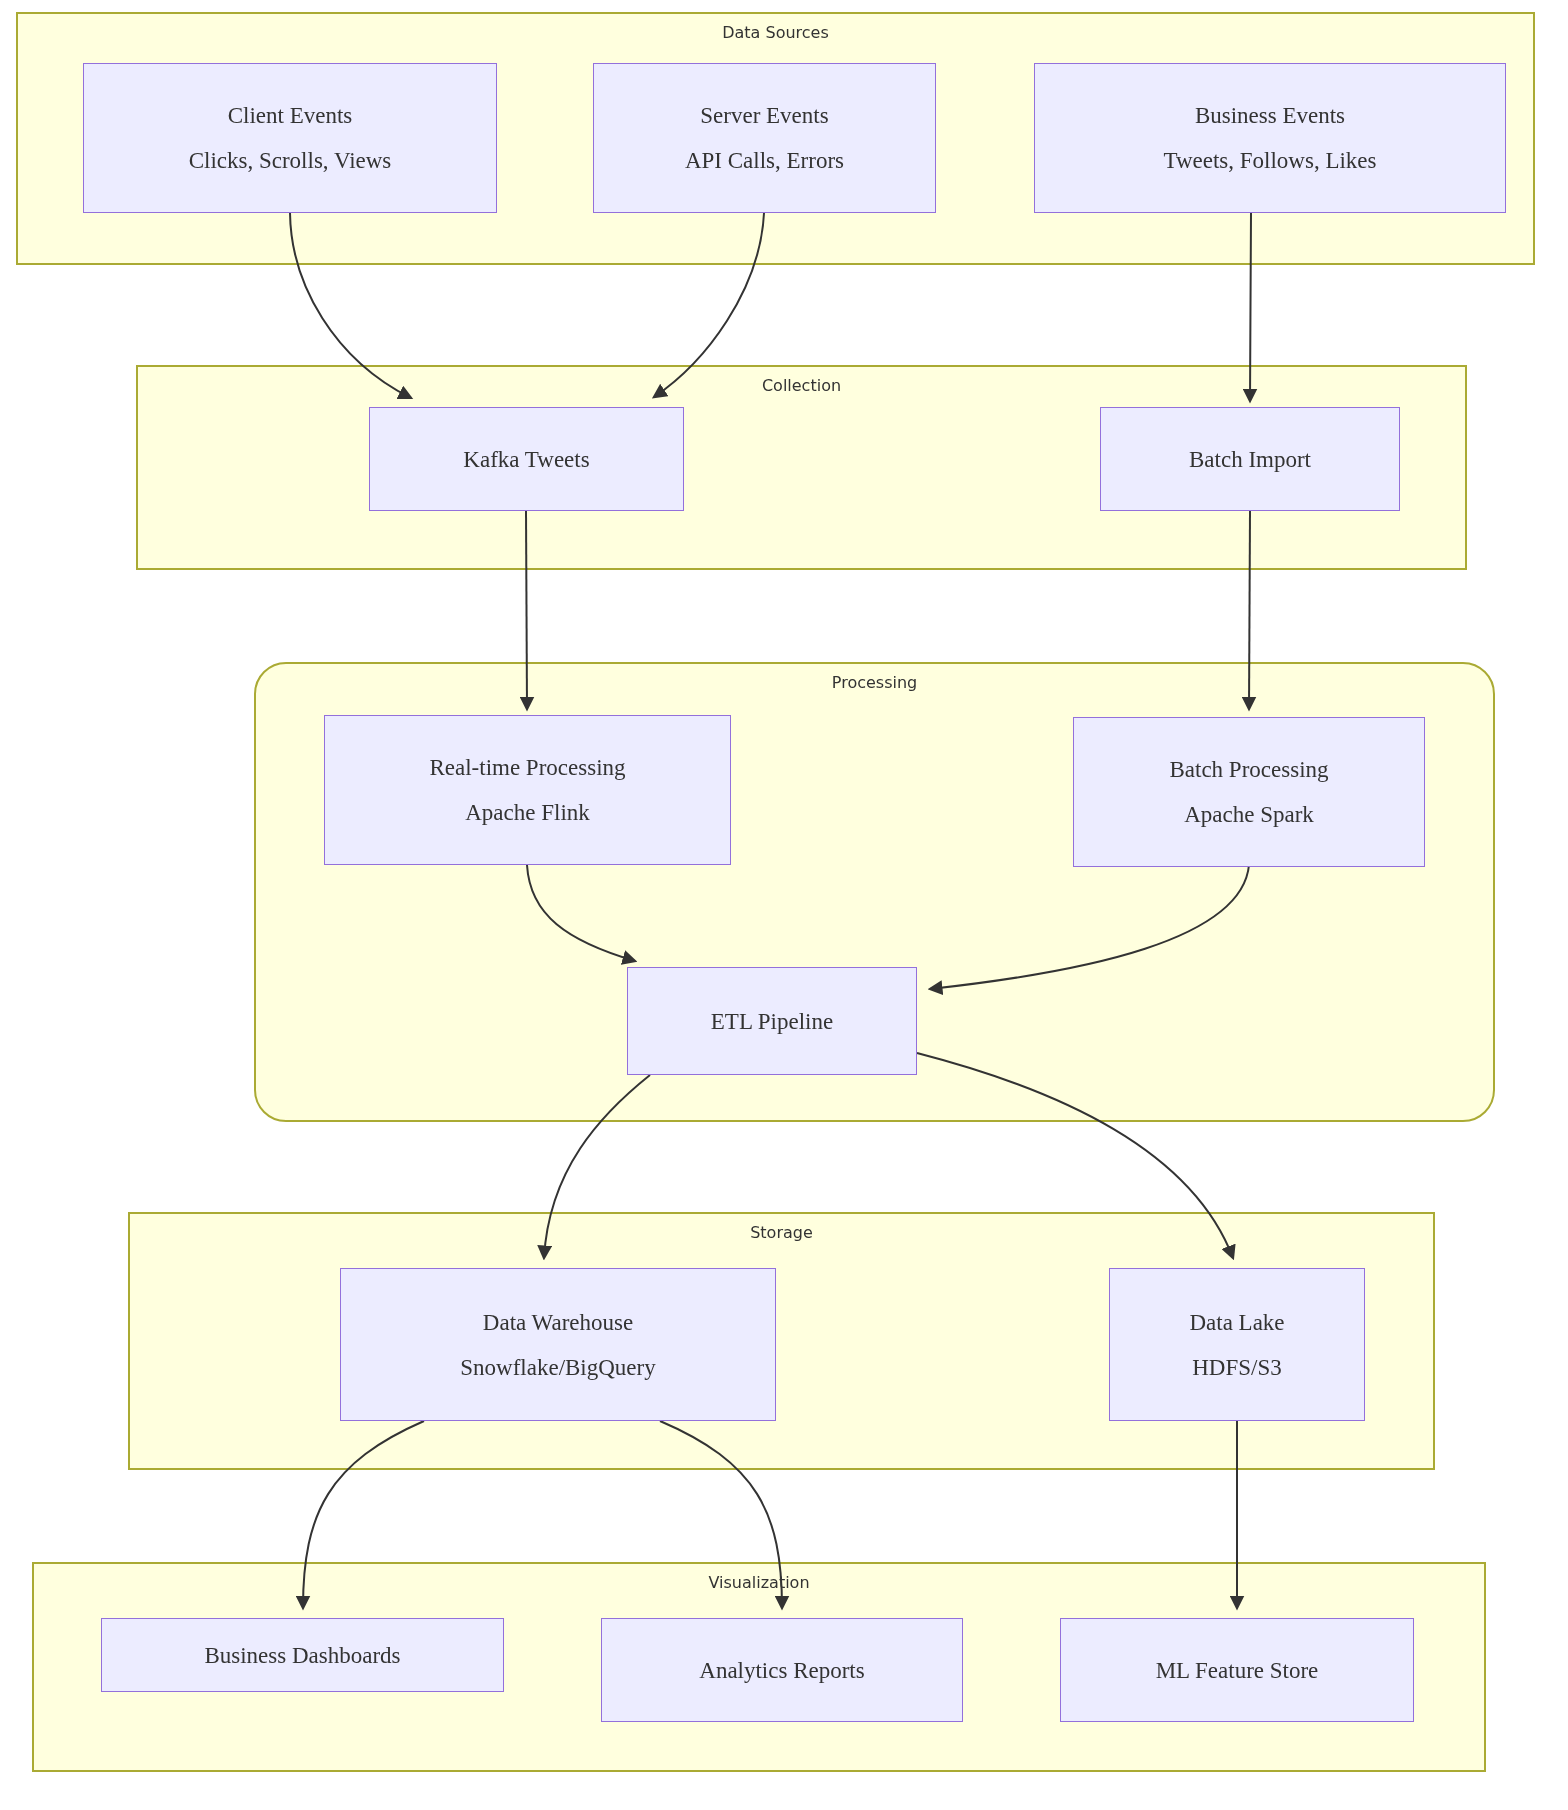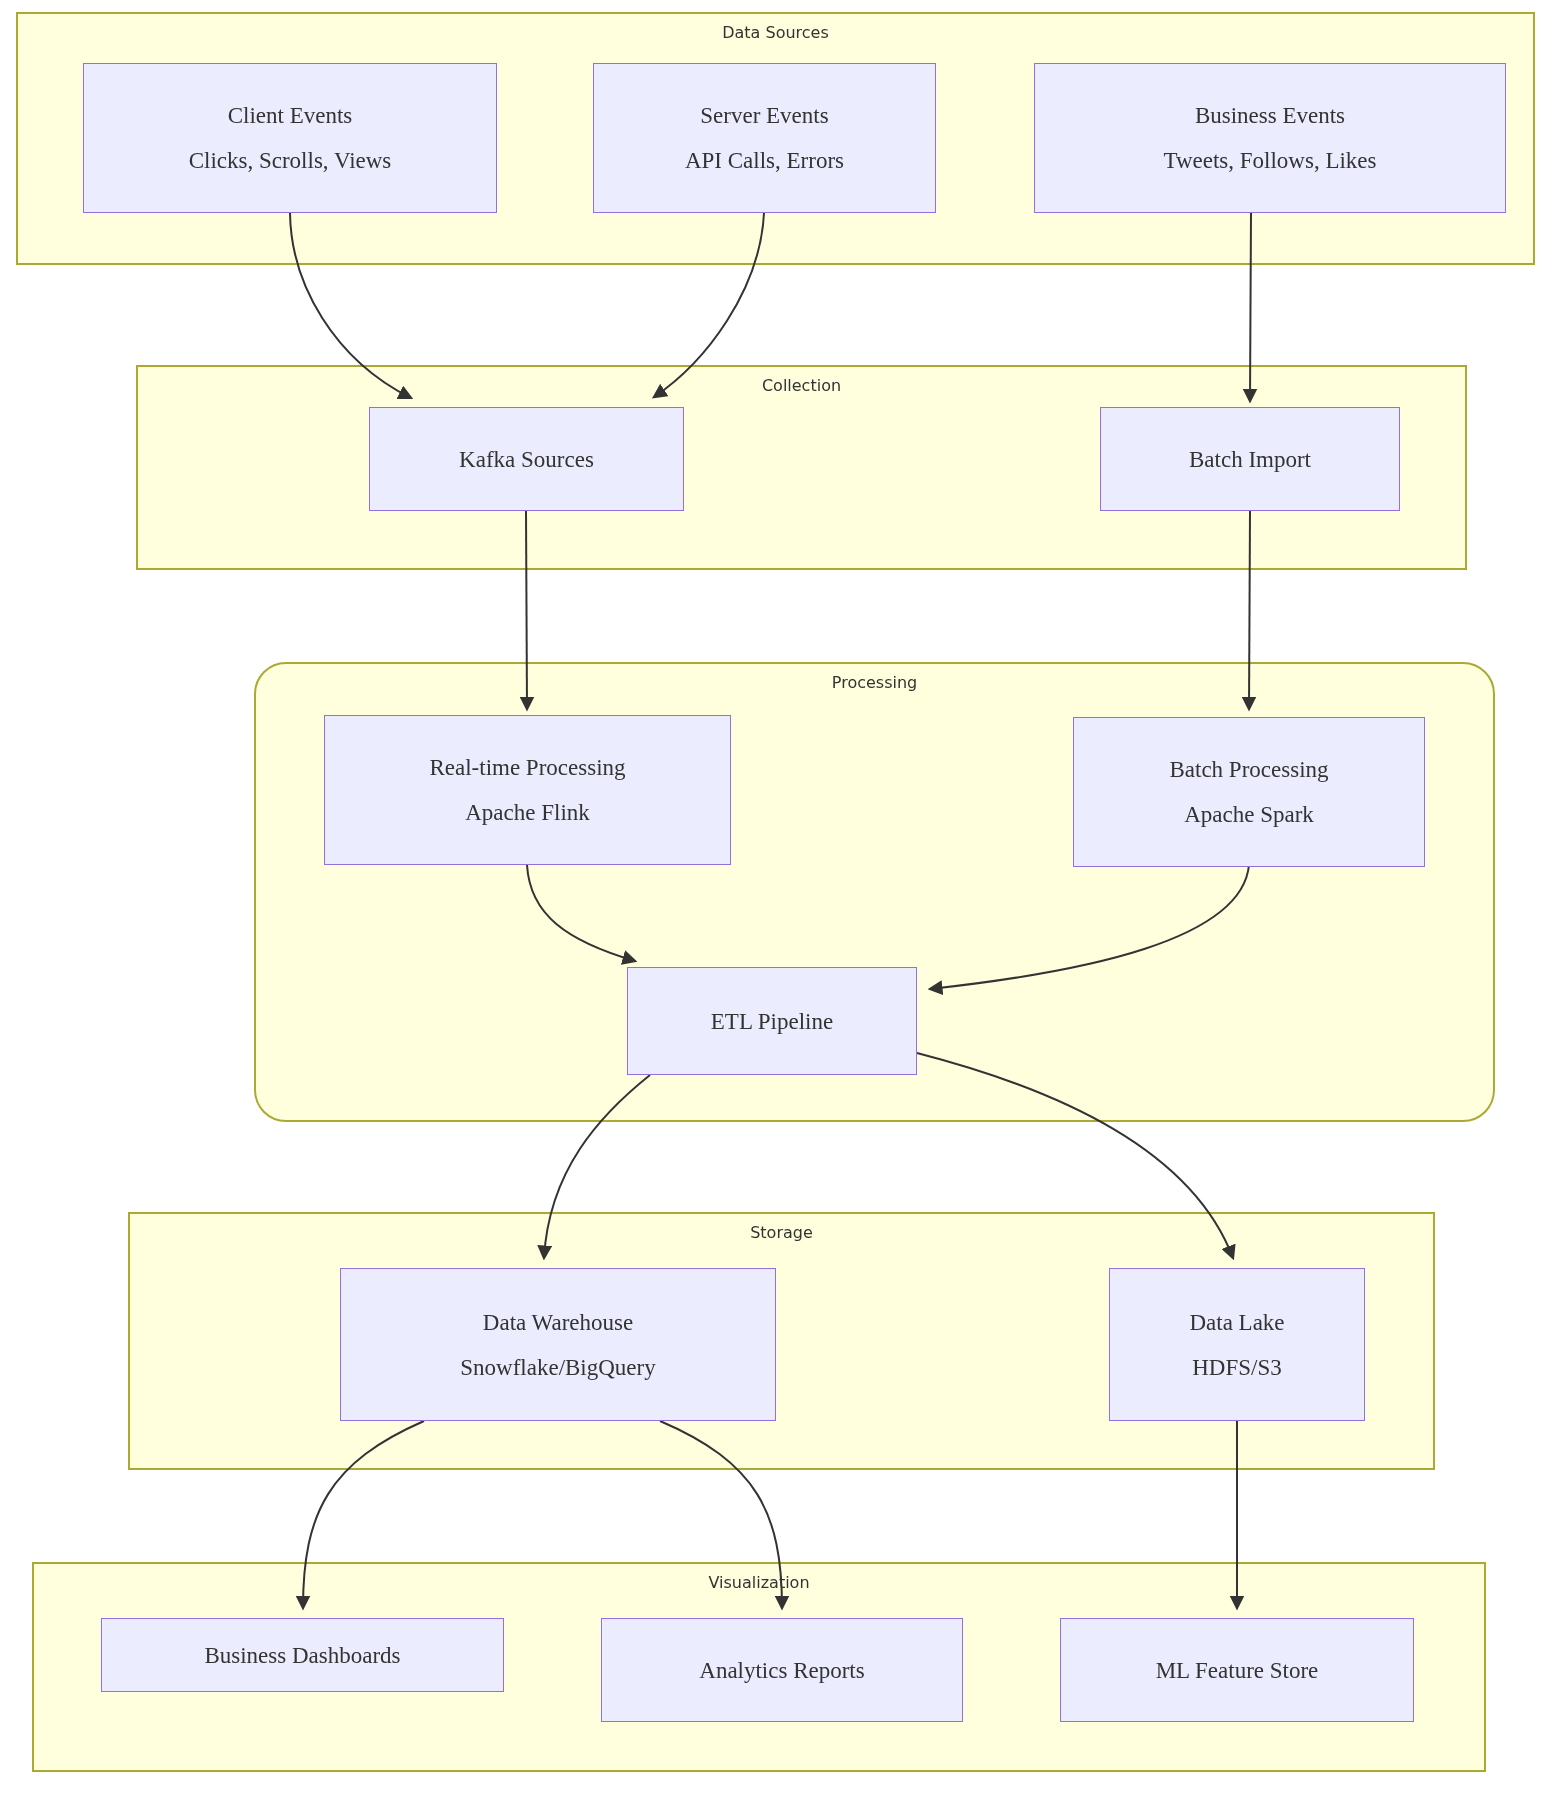--- a/index.html
+++ b/index.html
@@ -107,21 +107,21 @@
     <span>Server Events</span>
     <span>API Calls, Errors</span>
   </div>
 
   <div class="node" style="left:1034px;top:63px;width:472px;height:150px;">
     <span>Business Events</span>
     <span>Tweets, Follows, Likes</span>
   </div>
 
   <div class="node" style="left:369px;top:407px;width:315px;height:104px;">
-    <span>Kafka Sources</span>
+    <span>Kafka Tweets</span>
 
   </div>
 
   <div class="node" style="left:1100px;top:407px;width:300px;height:104px;">
     <span>Batch Import</span>
 
   </div>
 
   <div class="node" style="left:324px;top:715px;width:407px;height:150px;">
     <span>Real-time Processing</span>

